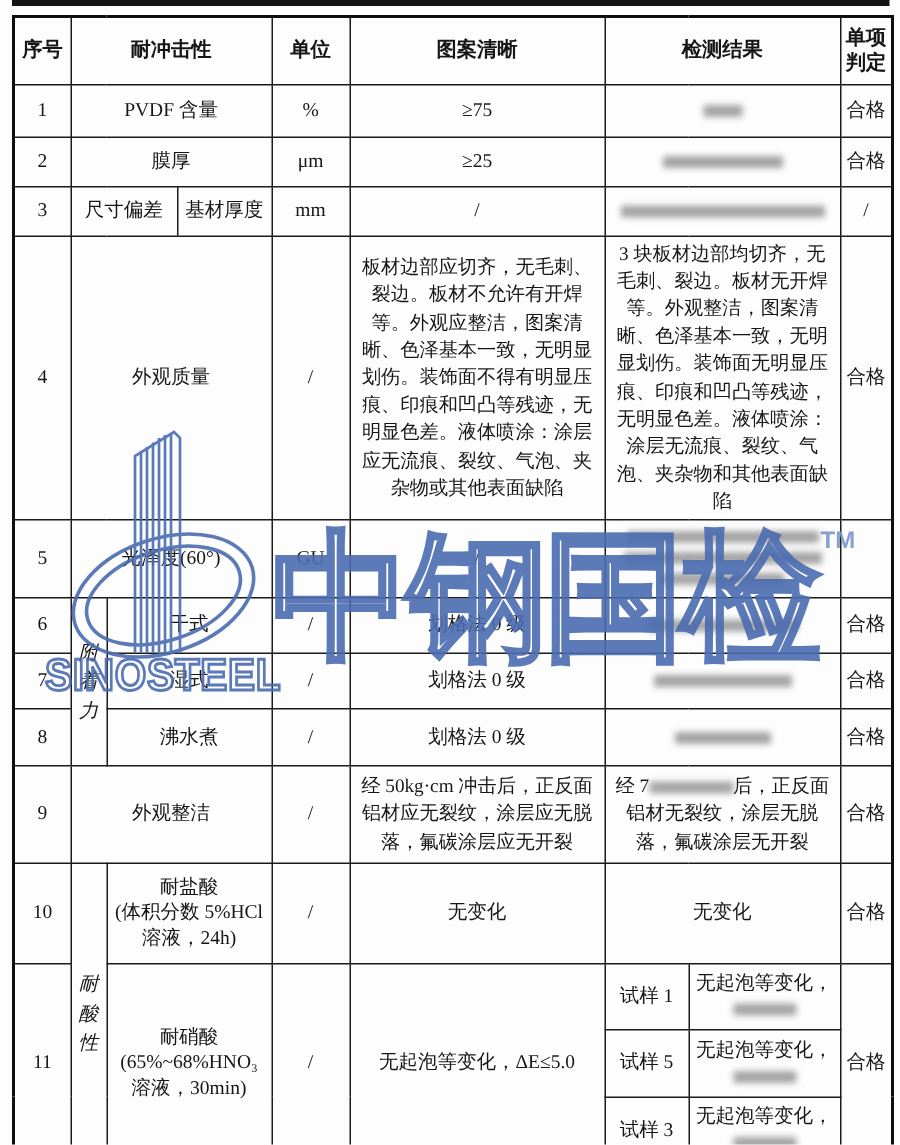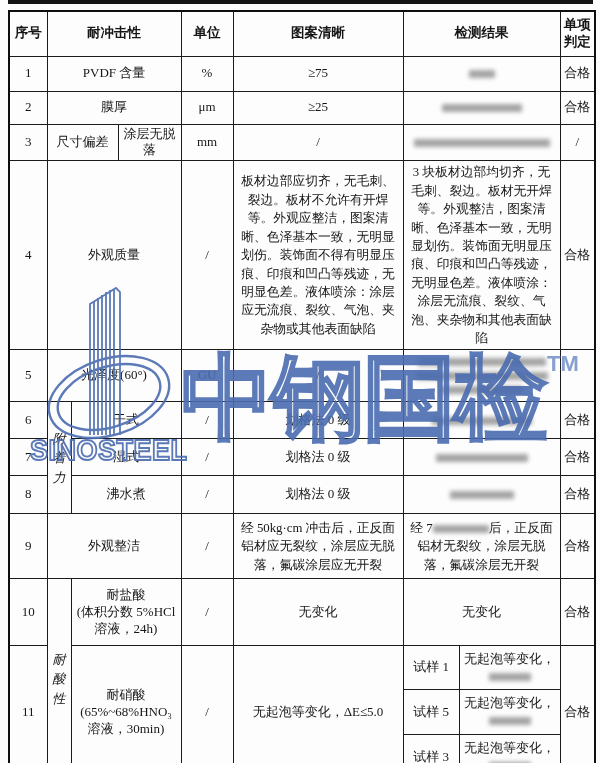--- a/index.html
+++ b/index.html
@@ -21,21 +21,21 @@
       opacity:.8;margin:6px auto;}
   
   .wm{position:absolute;left:0;top:0;width:600px;height:757px;pointer-events:none;opacity:.9;padding-left:44px;}
   .wm-zh{position:absolute;left:181px;top:352px;font-family:"Liberation Sans","DejaVu Sans",sans-serif;
       font-weight:700;font-size:93px;letter-spacing:-2px;line-height:1;color:transparent;
       -webkit-text-stroke:2.5px #4a6cb0;white-space:nowrap;}
   .wm-en{position:absolute;left:30px;top:436px;font-family:"Liberation Sans","DejaVu Sans",sans-serif;
       font-weight:700;font-size:27px;letter-spacing:.5px;line-height:1;color:transparent;
       -webkit-text-stroke:1.8px #4a6cb0;white-space:nowrap;transform:scaleY(1.1);transform-origin:top left;}
   .wm-tm{position:absolute;left:547px;top:353px;font-family:"Liberation Sans","DejaVu Sans",sans-serif;
-      font-weight:700;font-size:22px;color:#7b96cc;line-height:1;}
+      font-weight:700;font-size:16px;color:#7b96cc;line-height:1;}
   .wm-logo{position:absolute;left:28px;top:280px;}
 </style>
 </head>
 <body>
 
 <div class="topbar"></div>
 
 <table class="report">
   <colgroup>
     <col style="width:38px">
@@ -74,21 +74,21 @@
     <td colspan="3">膜厚</td>
     <td>μm</td>
     <td>≥25</td>
     <td colspan="2"><span class="rb" style="width:80px"></span></td>
     <td>合格</td>
   </tr>
 
   <tr style="height:33px">
     <td>3</td>
     <td colspan="2">尺寸偏差</td>
-    <td>涂层无脱落</td>
+    <td>基材厚度</td>
     <td>mm</td>
     <td>/</td>
     <td colspan="2"><span class="rb" style="width:136px"></span></td>
     <td>/</td>
   </tr>
 
   <tr style="height:166px">
     <td>4</td>
     <td colspan="3">外观质量</td>
     <td>/</td>

